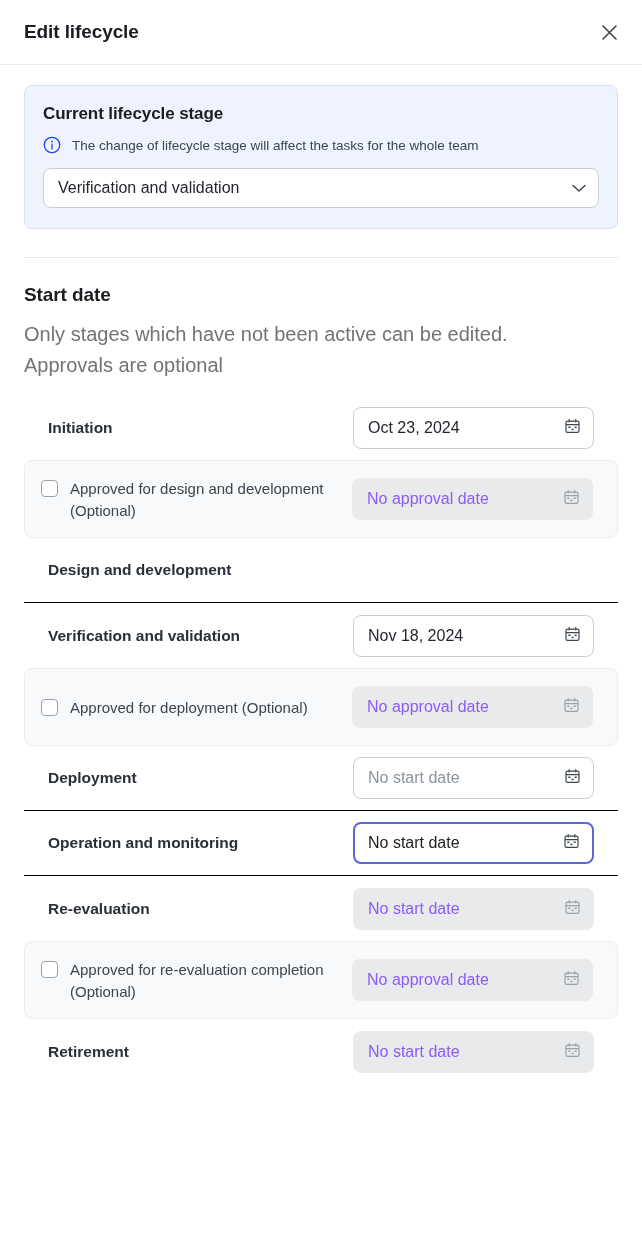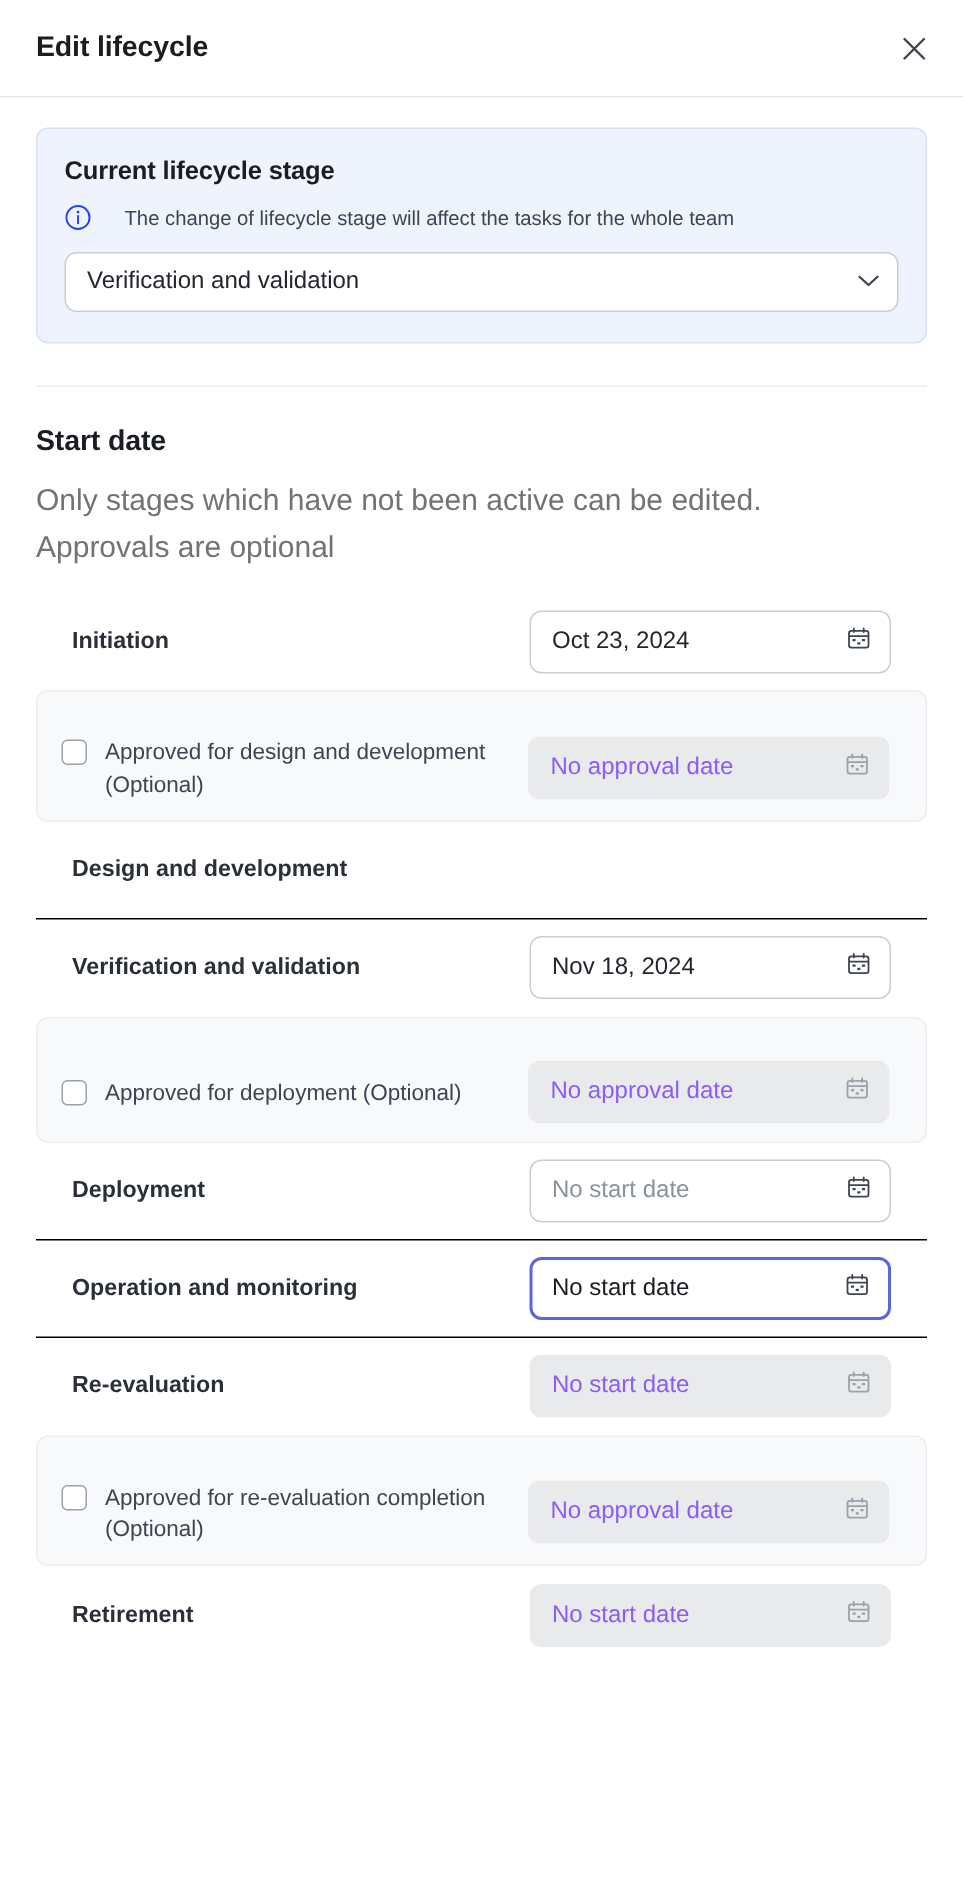--- a/index.html
+++ b/index.html
@@ -68,21 +68,21 @@
   }
   .stage-panel-title {
     font-size: 17px;
     font-weight: 700;
     color: #1a1d21;
     letter-spacing: -0.1px;
   }
   .stage-note {
     display: flex;
     align-items: center;
-    gap: 22px;
+    gap: 11px;
     margin-top: 12px;
   }
   .info-icon { flex: 0 0 18px; width: 18px; height: 18px; display:block; }
   .stage-note-text {
     font-size: 13.5px;
     color: #3c4550;
   }
   .select-wrap {
     margin-top: 14px;
     position: relative;
@@ -148,21 +148,21 @@
   
   .approval-row {
     margin: 0;
     background: #f8f9fa;
     border: 1px solid #ededef;
     border-radius: 8px;
     display: flex;
     align-items: center;
     justify-content: space-between;
     min-height: 78px;
-    padding: 28px 0 12px 16px;
+    padding: 12px 0 12px 16px;
   }
   .approval-left {
     display: flex;
     align-items: flex-start;
     gap: 12px;
     max-width: 320px;
     padding-top: 2px;
   }
   .checkbox {
     flex: 0 0 17px;

